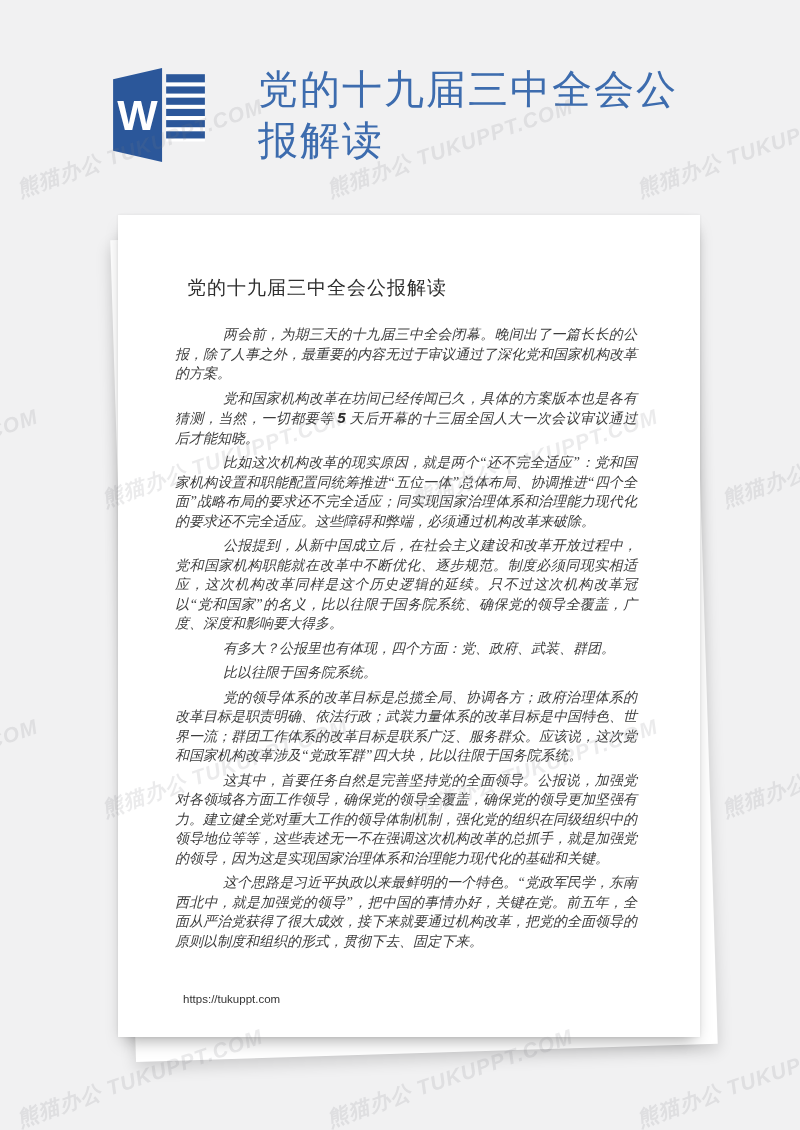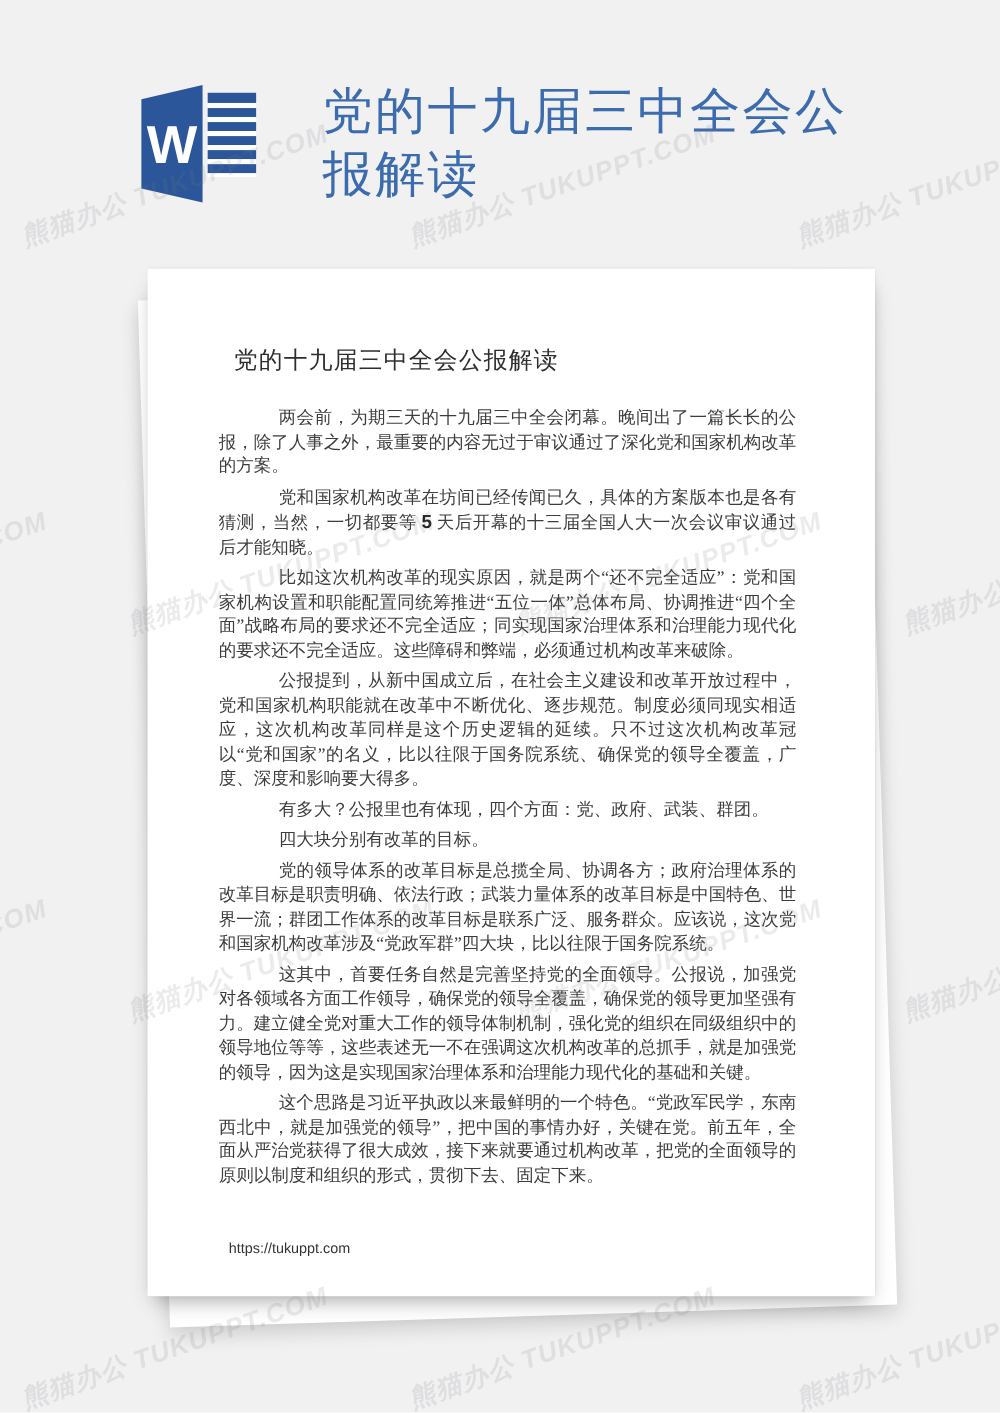--- a/index.html
+++ b/index.html
@@ -36,21 +36,21 @@
   }
 
   .doc-title{
     margin:0 0 24px 12px;
     font-size:19px;font-weight:400;color:#2e2e2e;
     font-family:"Liberation Serif","DejaVu Serif",serif;
     letter-spacing:1px;
   }
   .doc-body{
     font-family:"Liberation Serif","DejaVu Serif",serif;
-    font-size:14px;line-height:19.5px;color:#3d3d3d;
+    font-size:14px;line-height:19.5px;color:#3d3d3d;font-style:italic;
   }
   .para{margin:0 0 5px 0;text-indent:48px;text-align:justify;}
   .num{
     font-family:"Liberation Sans",sans-serif;
     font-weight:bold;font-size:15px;color:#222;
   }
   .footer-link{
     position:absolute;left:65px;bottom:32px;
     font-size:11.5px;color:#333;text-decoration:none;
     font-family:"Liberation Sans",sans-serif;
@@ -96,21 +96,21 @@
   <div class="page page-back"></div>
 
   <div class="page page-front">
     <h2 class="doc-title">党的十九届三中全会公报解读</h2>
     <div class="doc-body" id="doc-body">
         <div class="para"><span>两会前，为期三天的十九届三中全会闭幕。晚间出了一篇长长的公报，除了人事之外，最重要的内容无过于审议通过了深化党和国家机构改革的方案。</span></div>
         <div class="para"><span>党和国家机构改革在坊间已经传闻已久，具体的方案版本也是各有猜测，当然，一切都要等 </span><span class="num">5</span><span> 天后开幕的十三届全国人大一次会议审议通过后才能知晓。</span></div>
         <div class="para"><span>比如这次机构改革的现实原因，就是两个“还不完全适应”：党和国家机构设置和职能配置同统筹推进“五位一体”总体布局、协调推进“四个全面”战略布局的要求还不完全适应；同实现国家治理体系和治理能力现代化的要求还不完全适应。这些障碍和弊端，必须通过机构改革来破除。</span></div>
         <div class="para"><span>公报提到，从新中国成立后，在社会主义建设和改革开放过程中，党和国家机构职能就在改革中不断优化、逐步规范。制度必须同现实相适应，这次机构改革同样是这个历史逻辑的延续。只不过这次机构改革冠以“党和国家”的名义，比以往限于国务院系统、确保党的领导全覆盖，广度、深度和影响要大得多。</span></div>
         <div class="para"><span>有多大？公报里也有体现，四个方面：党、政府、武装、群团。</span></div>
-        <div class="para"><span>四大块分别有改革的目标。</span></div>
+        <div class="para"><span>比以往限于国务院系统。</span></div>
         <div class="para"><span>党的领导体系的改革目标是总揽全局、协调各方；政府治理体系的改革目标是职责明确、依法行政；武装力量体系的改革目标是中国特色、世界一流；群团工作体系的改革目标是联系广泛、服务群众。应该说，这次党和国家机构改革涉及“党政军群”四大块，比以往限于国务院系统。</span></div>
         <div class="para"><span>这其中，首要任务自然是完善坚持党的全面领导。公报说，加强党对各领域各方面工作领导，确保党的领导全覆盖，确保党的领导更加坚强有力。建立健全党对重大工作的领导体制机制，强化党的组织在同级组织中的领导地位等等，这些表述无一不在强调这次机构改革的总抓手，就是加强党的领导，因为这是实现国家治理体系和治理能力现代化的基础和关键。</span></div>
         <div class="para"><span>这个思路是习近平执政以来最鲜明的一个特色。“党政军民学，东南西北中，就是加强党的领导”，把中国的事情办好，关键在党。前五年，全面从严治党获得了很大成效，接下来就要通过机构改革，把党的全面领导的原则以制度和组织的形式，贯彻下去、固定下来。</span></div>
       </div>
     <a class="footer-link">https://tukuppt.com</a>
   </div>
 
   <div class="watermarks" id="watermarks">
       <span class="wm" style="left: 140px; top: 148px;">熊猫办公 TUKUPPT.COM</span>
       <span class="wm" style="left: 450px; top: 148px;">熊猫办公 TUKUPPT.COM</span>

